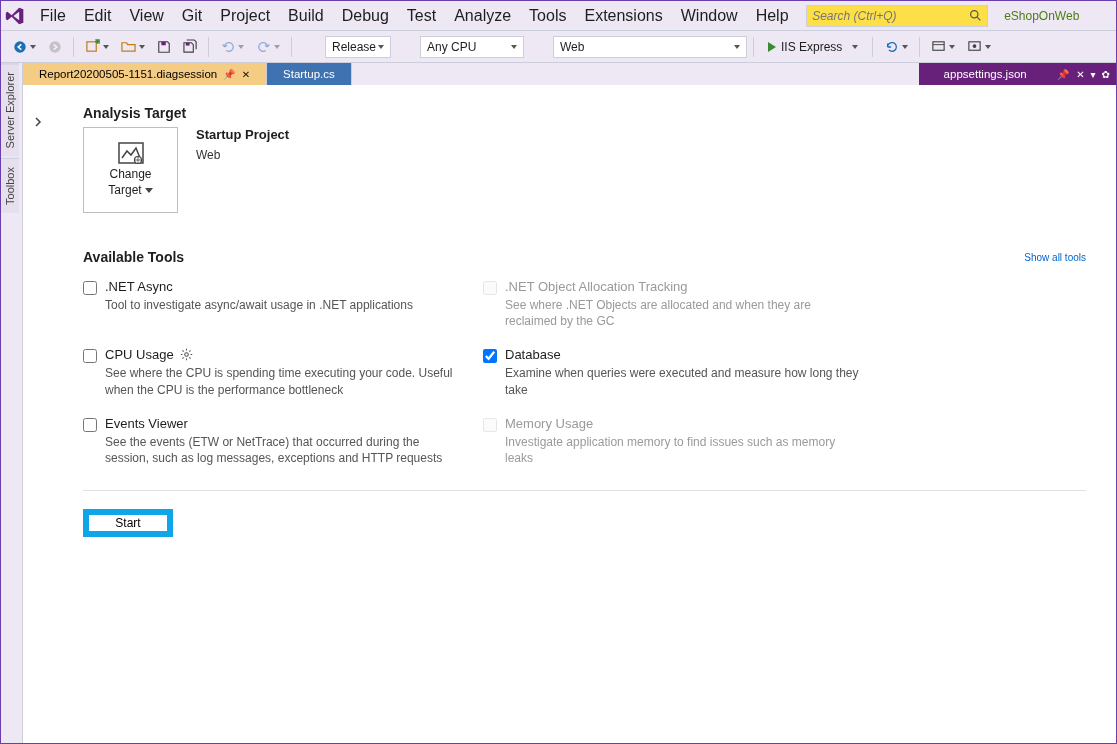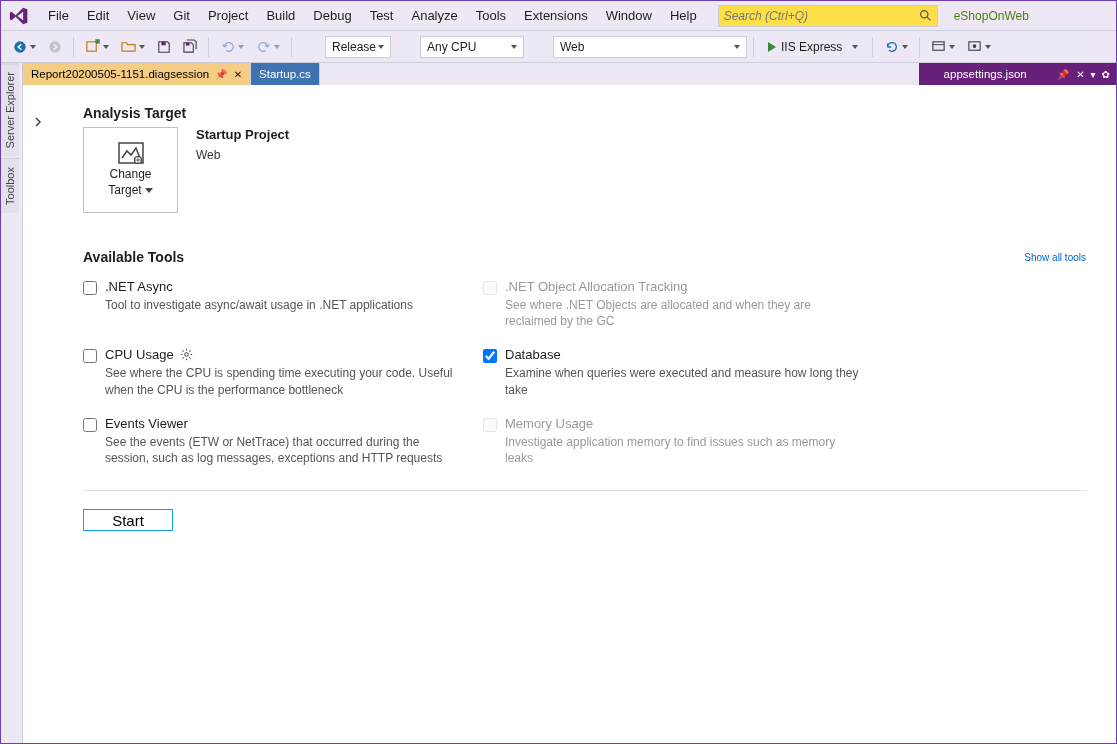--- a/index.html
+++ b/index.html
@@ -2,21 +2,21 @@
 <html><head>
 <meta charset="utf-8">
 <style>
   * { margin: 0; padding: 0; box-sizing: border-box; font-family: "Segoe UI", Tahoma, sans-serif; }
   body { background: #fff; width: 1117px; height: 744px; overflow: hidden; font-size: 12px; color: #1e1e1e; border: 1px solid #6a3fad; }
 
   
   .menubar { height: 30px; display: flex; align-items: center; background: #eee8f4; border-bottom: 1px solid #cccedb; padding-left: 4px; }
   .vs-logo { width: 28px; height: 28px; display:flex; align-items:center; justify-content:center; margin-right:6px; }
   .vs-logo svg { width: 20px; height: 20px; }
-  .menubar .menu-item { padding: 0 9px; height: 24px; line-height: 24px; cursor: default; font-size: 13px; }
+  .menubar .menu-item { padding: 0 9px; height: 24px; line-height: 24px; cursor: default; font-size: 16px; }
   .search-box { display:flex; align-items:center; border:1px solid #cccedb; background:#fde047; height:22px; width:220px; padding:0 5px; }
   .search-box input { border:none; outline:none; font-size:12px; flex:1; background:transparent; font-style: italic; color:#6d6d6d;}
   .search-box .mag { color:#666; display:flex;}
   .app-name { margin: 0 8px 0 16px; color:#4d7c0f; font-size:12px; }
 
   
   .toolbar { height: 32px; background: #eee8f4; border-bottom:1px solid #cccedb; display:flex; align-items:center; padding-left:6px; gap:2px; }
   .iconbtn { width:24px; height:24px; display:flex; align-items:center; justify-content:center; color:#3b3b3b; }
   .iconbtn.drop { width: 34px; position:relative; }
   .iconbtn.drop::after { content:""; border-left:3px solid transparent; border-right:3px solid transparent; border-top:4px solid #555; margin-left:3px; }
@@ -30,21 +30,21 @@
   .play-iis .play { width:0; height:0; border-top:5px solid transparent; border-bottom:5px solid transparent; border-left:8px solid #388a34; }
   .play-iis::after {content:""; border-left:3px solid transparent; border-right:3px solid transparent; border-top:4px solid #555; margin-left:5px;}
 
   
   .left-dock { position:absolute; left:1px; top:63px; bottom:1px; width:22px; background:#eee8f4; border-right:1px solid #cccedb;}
   .vtab { writing-mode: vertical-rl; transform: rotate(180deg); font-size:11px; color:#444; padding:8px 3px; background:#e6e0ee; border-bottom:1px solid #cccedb; cursor:default;}
   .vtab + .vtab { margin-top: 2px;}
 
   
   .doc-tabs { position:absolute; left:23px; right:1px; top:63px; height:22px; background:#eee8f4; display:flex; align-items:flex-end;}
-  .doc-tab { height:22px; display:flex; align-items:center; padding:0 8px; font-size:11.5px; gap:6px; border-right:1px solid #cccedb; color:#fff; cursor:default;}
+  .doc-tab { height:22px; display:flex; align-items:center; padding:0 16px; font-size:11.5px; gap:6px; border-right:1px solid #cccedb; color:#fff; cursor:default;}
   .doc-tab.active { background:#f5cc84; color:#000; }
   .doc-tab.inactive { background:#3f72b1; color:#fff; }
   .doc-tab .pin, .doc-tab .close { font-size:10px; opacity:0.9; }
   .doc-tabs .right-tabs { margin-left:auto; display:flex; background:#68217a; color:#fff; height:22px; align-items:center;}
   .right-tabs .rtab { padding:0 25px; font-size:11.5px; display:flex; align-items:center; gap:6px;}
   .right-tabs .ricons { display:flex; gap:6px; padding:0 6px; font-size:10px;}
 
   
   .doc-area { position:absolute; left:23px; right:1px; top:85px; bottom:1px; background:#fff; display:flex; }
   .expander { width:30px; border-right:0; display:flex; align-items:flex-start; justify-content:center; padding-top:30px;}
@@ -70,21 +70,21 @@
   .tool-item input[type=checkbox]{ width:14px; height:14px; margin-top:2px; flex-shrink:0;}
   .tool-item.disabled { color:#9a9a9a; }
   .tool-item.disabled input[type=checkbox]{ opacity:0.55; }
   .tool-item .ttitle { font-size:13px; display:flex; align-items:center; gap:6px;}
   .tool-item .tdesc { font-size:12px; color:#555; margin-top:3px; line-height:1.35;}
   .tool-item.disabled .tdesc { color:#9a9a9a;}
   .gear-ico { width:13px; height:13px; color:#555;}
 
   hr.div { border:none; border-top:1px solid #e0e0e0; margin:24px 0 18px 0;}
 
-  .start-btn { width:90px; height:22px; border:1px solid #0ea5e9; background:#fff; font-size:15px; cursor:default; display:flex; align-items:center; justify-content:center;}
+  .start-btn { width:90px; height:28px; border:6px solid #0ea5e9; background:#fff; font-size:12px; cursor:default; display:flex; align-items:center; justify-content:center;}
 
   
   svg { display:block; }
 </style>
 </head>
 <body>
 
 <div class="menubar">
   <div class="vs-logo">
     <svg viewBox="0 0 24 24">

